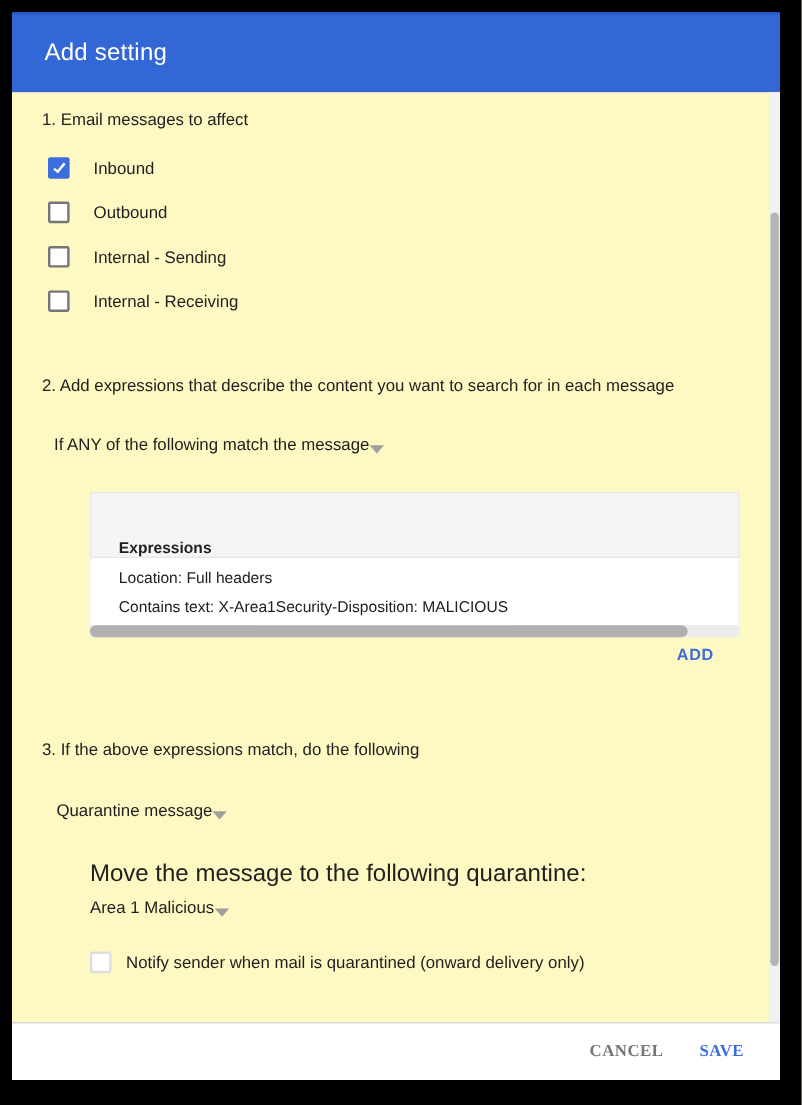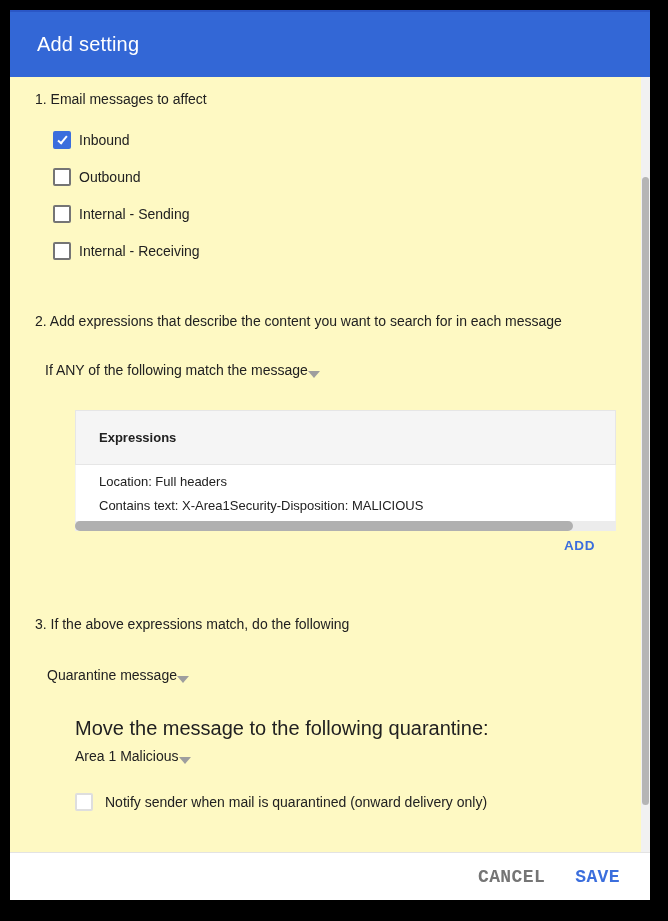--- a/index.html
+++ b/index.html
@@ -30,21 +30,21 @@
     display:flex;align-items:center;
   }
   .dlg-title{color:#fff;font-size:20px;font-weight:400;padding-left:27px;letter-spacing:.2px;}
   
   .dlg-content{position:absolute;left:0;top:67px;width:100%;height:775px;background:#fef9c3;}
   .sec-label{position:absolute;left:25px;font-size:14px;color:var(--text-dark);}
   .s1{top:14px;}
   .s2{top:236px;}
   .s3{top:539px;}
   
-  .cb-row{position:absolute;left:43px;display:flex;align-items:center;gap:8px;height:18px;}
+  .cb-row{position:absolute;left:30px;display:flex;align-items:center;gap:20px;height:18px;}
   .cb{
     width:18px;height:18px;border:2px solid #757575;border-radius:2px;background:#fff;
     display:flex;align-items:center;justify-content:center;flex:0 0 18px;cursor:pointer;
   }
   .cb .check{display:none;}
   .cb.checked{background:var(--accent-blue);border-color:var(--accent-blue);}
   .cb.checked .check{
     display:block;width:5px;height:10px;margin-top:-3px;
     border-right:2px solid #fff;border-bottom:2px solid #fff;transform:rotate(40deg);
   }
@@ -59,21 +59,21 @@
   .dd-text{font-size:14px;color:var(--text-dark);}
   .tri{
     width:0;height:0;margin-top:3px;
     border-left:6px solid transparent;border-right:6px solid transparent;
     border-top:7px solid #9e9e9e;
   }
   
   .expr-table{position:absolute;left:65px;top:333px;width:541px;}
   .expr-head{
     height:55px;background:#f5f5f5;border:1px solid #e6e6e6;
-    display:flex;align-items:center;
+    display:flex;align-items:flex-end;
   }
   .expr-head-label{font-size:13px;font-weight:bold;padding-left:23px;color:#212121;}
   .expr-body{background:#fff;border-left:1px solid #f3f3f3;border-right:1px solid #f3f3f3;padding:5px 0 3px 0;}
   .expr-row{font-size:13px;color:#212121;padding-left:23px;line-height:24px;white-space:nowrap;overflow:hidden;}
   .hscroll{position:relative;height:10px;background:#ececec;}
   .hscroll-thumb{position:absolute;left:0;top:0;height:10px;width:498px;background:#b0b0b0;border-radius:5px;cursor:pointer;}
   .add-btn{
     position:absolute;right:55px;top:461px;
     font-size:13.5px;font-weight:bold;color:var(--accent-blue);
     letter-spacing:.6px;cursor:pointer;background:none;border:none;
@@ -84,22 +84,22 @@
   
   .vscroll{position:absolute;right:0;top:0;width:9px;height:775px;background:#f1f1f1;}
   .vscroll-thumb{position:absolute;left:1px;top:100px;width:7px;height:628px;background:#b5b5b5;border-radius:4px;cursor:pointer;}
   
   .dlg-footer{
     position:absolute;left:0;top:842px;width:100%;height:48px;background:#fff;
     border-top:1px solid #e3e3e3;
     display:flex;align-items:center;justify-content:flex-end;gap:30px;padding-right:30px;
   }
   .footer-btn{
-    background:none;border:none;font-family:Liberation Mono, monospace;
-    font-size:18px;font-weight:bold;letter-spacing:.4px;cursor:pointer;
+    background:none;border:none;font-family:Liberation Serif, serif;
+    font-size:14px;font-weight:bold;letter-spacing:.4px;cursor:pointer;
   }
   .cancel{color:var(--cancel-gray);}
   .save{color:var(--accent-blue);}
 </style>
 </head>
 <body>
 
 <div class="dialog">
 
   <div class="dlg-header">

